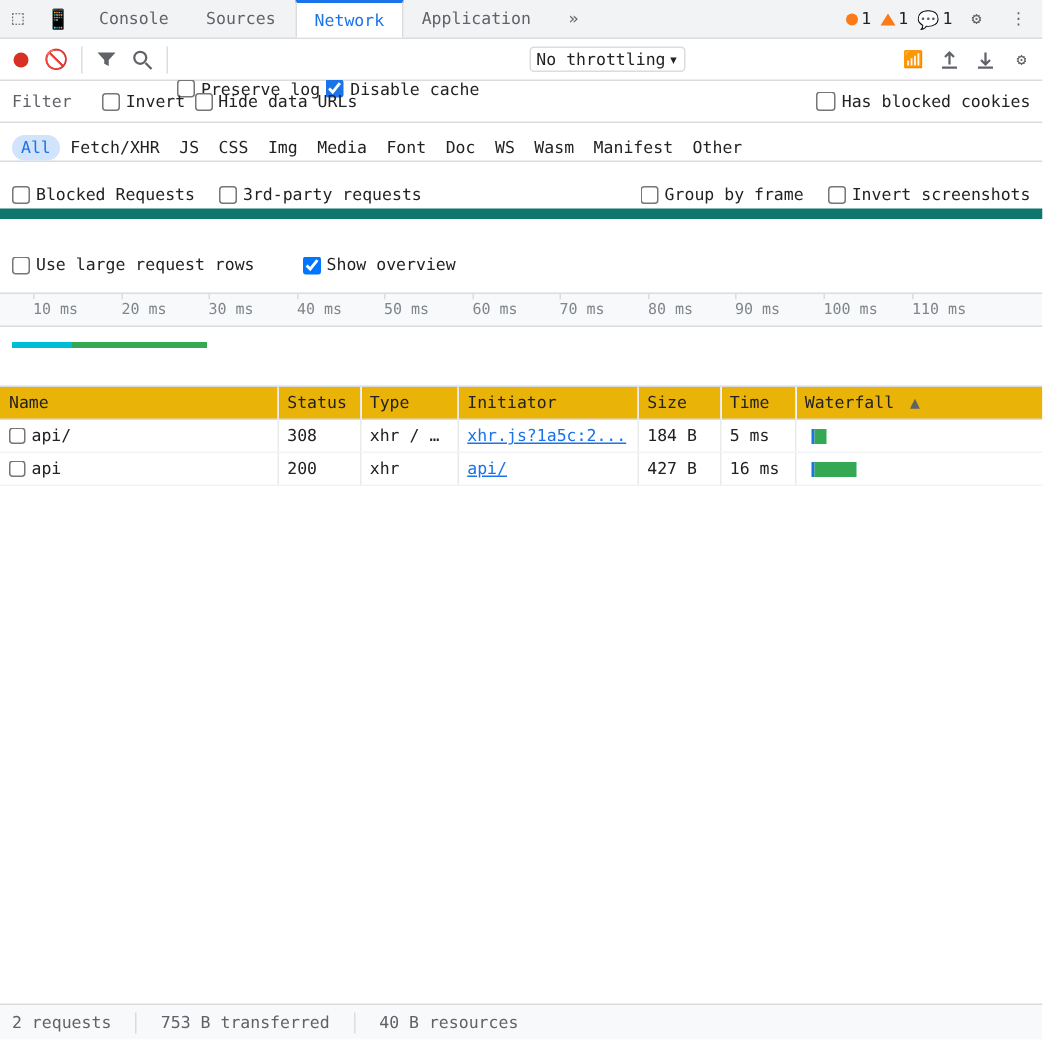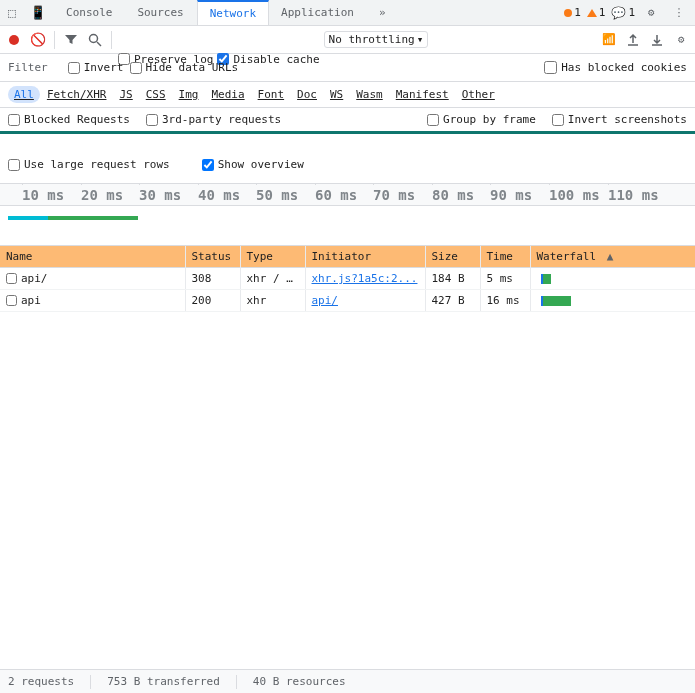--- a/index.html
+++ b/index.html
@@ -14,59 +14,59 @@
     .icon-btn { width: 20px; height: 20px; display: flex; align-items: center; justify-content: center; cursor: pointer; color: #5f6368; border-radius: 3px; }
     .more-btn { width: 24px; }
 
     
     .toolbar { display: flex; align-items: center; height: 28px; border-bottom: 1px solid #dadce0; padding: 0 4px; gap: 4px; flex-shrink: 0; }
     .toolbar-btn { width: 20px; height: 20px; display: flex; align-items: center; justify-content: center; cursor: pointer; color: #5f6368; border-radius: 3px; }
     .toolbar-btn.red { color: #d93025; }
     .toolbar-separator { width: 1px; height: 18px; background: #dadce0; margin: 0 2px; }
     .checkbox-label { display: flex; align-items: center; gap: 4px; cursor: pointer; font-size: 11px; white-space: nowrap; color: #222; margin-top: 39px; }
     .checkbox-label input { width: 12px; height: 12px; accent-color: #1a73e8; }
-    .throttle-select { display: flex; align-items: center; gap: 2px; cursor: pointer; font-size: 11px; color: #222; padding: 1px 4px; border: 1px solid #dadce0; border-radius: 3px; background: #fff; }
+    .throttle-select { display: flex; align-items: center; gap: 2px; cursor: pointer; font-size: 11px; color: #222; padding: 1px 4px; border: 1px solid #dadce0; border-radius: 3px; background: #fff; margin-left: 29px; }
     .toolbar-spacer { flex: 1; }
 
     
     .filter-row { display: flex; align-items: center; height: 28px; border-bottom: 1px solid #dadce0; padding: 0 8px; gap: 6px; flex-shrink: 0; }
     .filter-label { color: #5f6368; font-size: 11px; }
     .filter-spacer { width: 8px; }
     .filter-option { display: flex; align-items: center; gap: 4px; font-size: 11px; cursor: pointer; }
     .filter-option input { width: 12px; height: 12px; }
     .has-blocked { display: flex; align-items: center; gap: 4px; margin-left: auto; font-size: 11px; }
 
     
-    .type-filter-row { display: flex; align-items: center; height: 26px; border-bottom: 1px solid #dadce0; padding: 0 8px; gap: 1px; flex-shrink: 0; text-decoration: underline; }
+    .type-filter-row { display: flex; align-items: flex-end; height: 26px; border-bottom: 1px solid #dadce0; padding: 0 8px; gap: 1px; flex-shrink: 0; }
     .type-btn { padding: 2px 6px; font-size: 11px; cursor: pointer; border-radius: 10px; color: #222; white-space: nowrap; }
     .type-btn.active { background: #d2e3fc; color: #1a73e8; font-weight: 500; }
 
     
-    .options-row { display: flex; align-items: center; height: 26px; border-bottom: 3px solid #0f766e; padding: 0 8px; flex-shrink: 0; }
+    .options-row { display: flex; align-items: center; height: 26px; border-bottom: 7px solid #0f766e; padding: 0 8px; flex-shrink: 0; margin-top: 12px; }
     .options-left { display: flex; gap: 16px; }
     .options-right { margin-left: auto; display: flex; gap: 16px; }
     .checkbox-option { display: flex; align-items: center; gap: 4px; font-size: 11px; cursor: pointer; }
     .checkbox-option input { width: 12px; height: 12px; }
 
     
     .options-row2 { display: flex; align-items: flex-start; height: 26px; border-bottom: 1px solid #dadce0; padding: 0 8px; flex-shrink: 0; margin-top: 24px; }
 
     
     .timeline-header { height: 22px; border-bottom: 1px solid #dadce0; display: flex; align-items: center; padding: 0 8px; flex-shrink: 0; position: relative; overflow: hidden; background: #f8f9fa; }
     .timeline-ticks { display: flex; width: 100%; position: relative; height: 100%; }
-    .tick { position: absolute; font-size: 14px; color: #80868b; top: 50%; transform: translateY(-50%); white-space: nowrap; font-weight: bold; }
+    .tick { position: absolute; font-size: 10px; color: #80868b; top: 50%; transform: translateY(-50%); white-space: nowrap; }
     .tick::before { content: ''; position: absolute; left: 0; top: -8px; width: 1px; height: 6px; background: #dadce0; }
 
     
     .timeline-area { height: 40px; border-bottom: 1px solid #dadce0; flex-shrink: 0; position: relative; overflow: hidden; background: #fff; }
 
     
     .table-container { flex: 1; overflow: auto; }
     table { width: 100%; border-collapse: collapse; table-layout: fixed; }
-    thead tr { background: #fdba74; border-bottom: 1px solid #dadce0; }
+    thead tr { background: #eab308; border-bottom: 1px solid #dadce0; }
     th { font-size: 11px; font-weight: 500; color: #222; text-align: left; padding: 4px 6px; border-right: 1px solid #e8eaed; cursor: pointer; white-space: nowrap; overflow: hidden; text-overflow: ellipsis; user-select: none; }
     th:last-child { border-right: none; }
     td { font-size: 11px; padding: 4px 6px; border-right: 1px solid #e8eaed; border-bottom: 1px solid #f1f3f4; white-space: nowrap; overflow: hidden; text-overflow: ellipsis; vertical-align: middle; }
     td:last-child { border-right: none; }
     .link { color: #1a73e8; text-decoration: underline; cursor: pointer; }
     .sort-arrow { margin-left: 4px; color: #5f6368; }
 
     
     .row-check { display: flex; align-items: center; gap: 4px; }
     .row-check input { width: 11px; height: 11px; }

